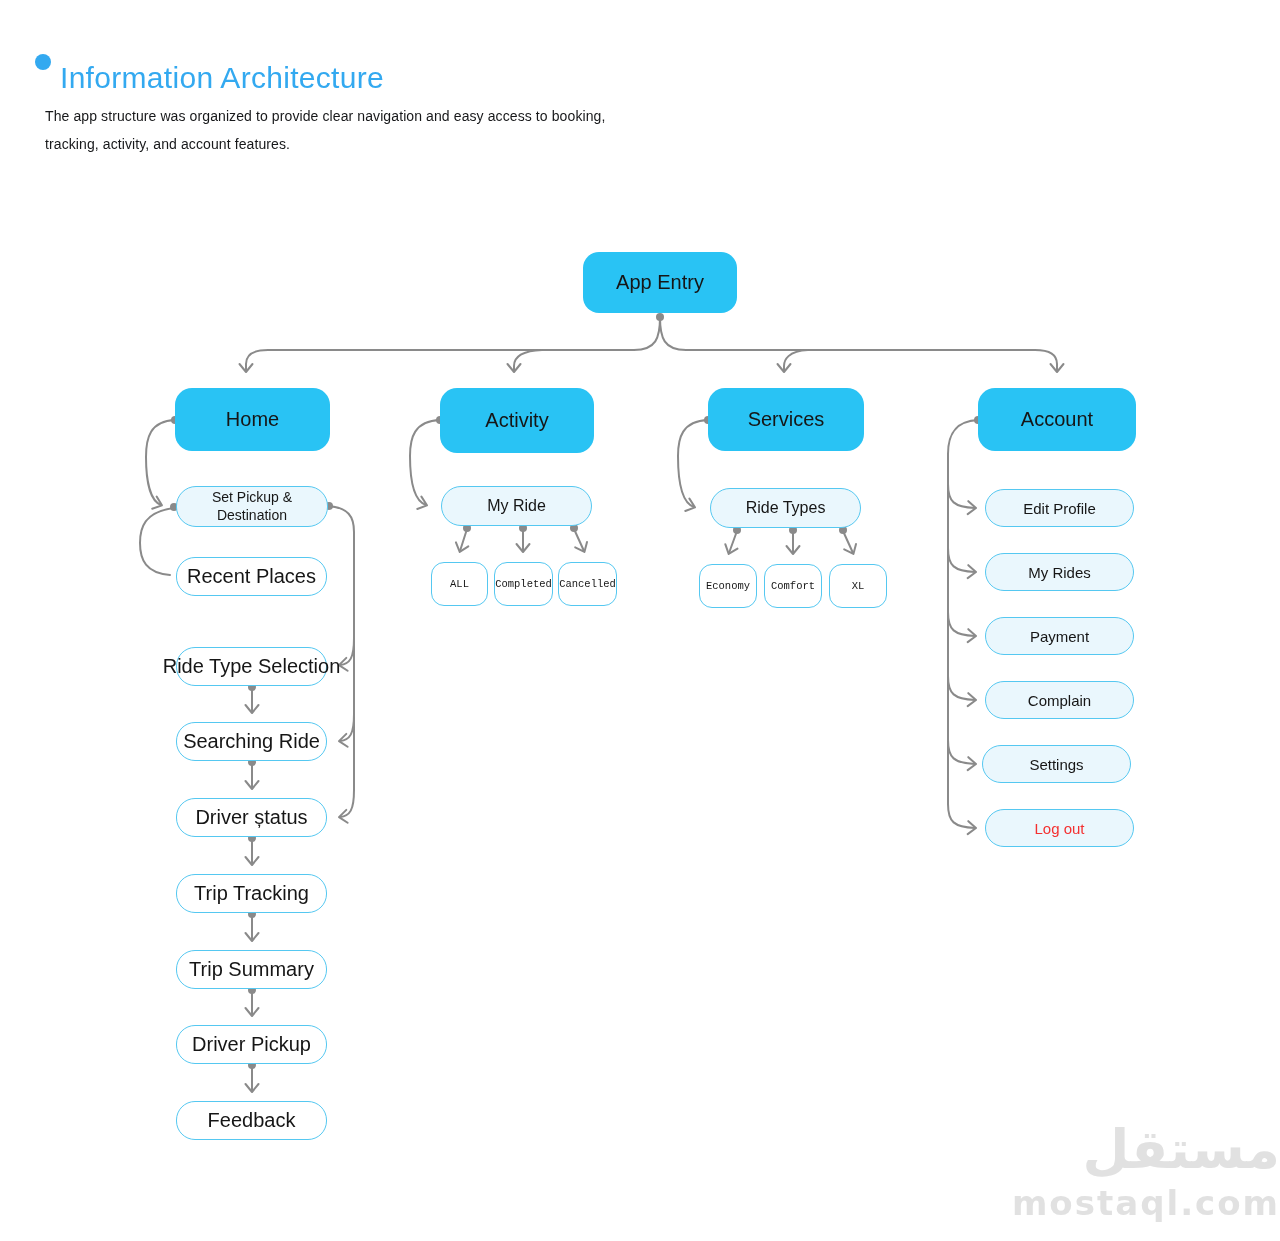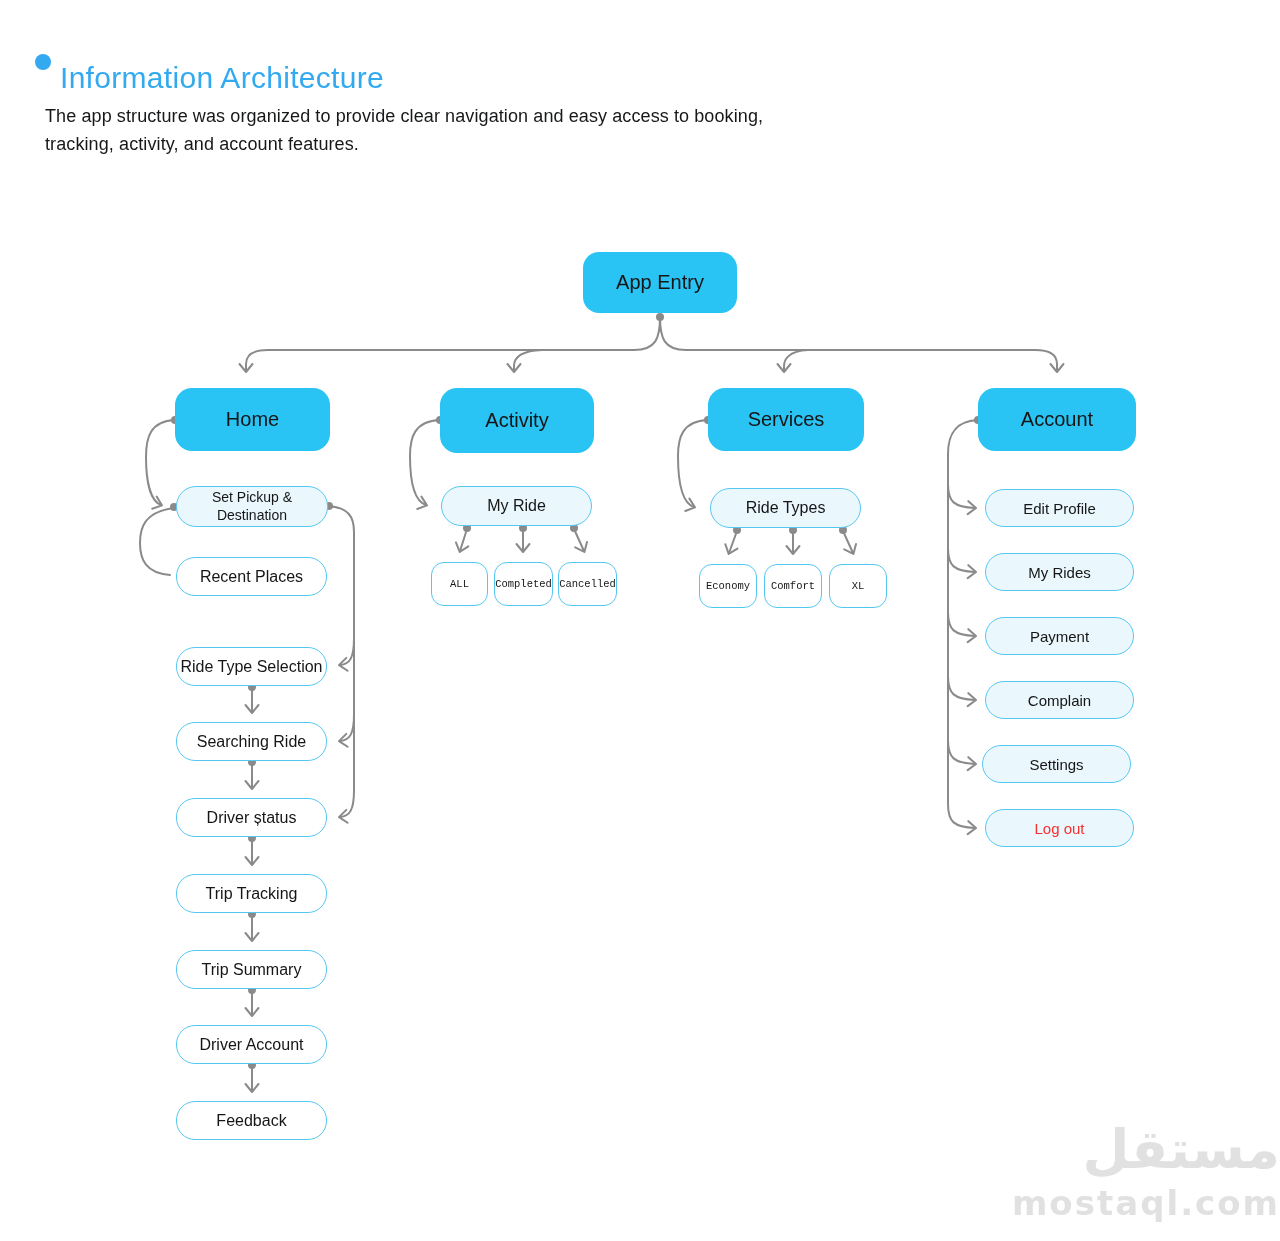--- a/index.html
+++ b/index.html
@@ -20,40 +20,40 @@
   
   .bullet{
     position:absolute;left:35px;top:54px;width:16px;height:16px;border-radius:50%;
     background:var(--accent-blue);
   }
   .page-title{
     position:absolute;left:60px;top:41px;font-size:30px;font-weight:500;
     color:var(--accent-blue);letter-spacing:.3px;white-space:nowrap;
   }
   .subtitle{
-    position:absolute;left:45px;top:102px;font-size:18px;line-height:28px;
+    position:absolute;left:45px;top:102px;font-size:14px;line-height:28px;
     color:var(--text-dark);letter-spacing:.1px;
   }
   
   .node{
     position:absolute;display:flex;align-items:center;justify-content:center;
     text-align:center;box-sizing:border-box;color:#161616;white-space:nowrap;
   }
   .node-main{
     background:var(--node-blue);border-radius:17px;font-size:20px;
   }
   .node-light{
     background:var(--node-light-fill);border:1.5px solid var(--node-border);
     border-radius:20px;
   }
   .node-white{
     background:#ffffff;border:1.5px solid var(--node-border);border-radius:19px;
   }
   .fs-mid{font-size:16px;}
-  .fs-col{font-size:16px;}
+  .fs-col{font-size:20px;}
   .fs-acc{font-size:15px;}
   .node-small{
     background:#ffffff;border:1.5px solid var(--node-border);border-radius:13px;
     font-size:10.5px;
     font-family:Liberation Mono, monospace;
   }
   .two-line{line-height:1.25;font-size:14px;white-space:nowrap;}
   .logout{color:var(--logout-red);}
   
   svg.connectors{position:absolute;left:0;top:0;pointer-events:none;}
@@ -152,21 +152,21 @@
       <span>Set Pickup &amp;</span><br>
       <span>Destination</span>
     </div>
   </div>
   <div class="node node-white fs-col" style="left:176px;top:557px;width:151px;height:39px;">Recent Places</div>
   <div class="node node-white fs-col" style="left:176px;top:647px;width:151px;height:39px;">Ride Type Selection</div>
   <div class="node node-white fs-col" style="left:176px;top:722px;width:151px;height:39px;">Searching Ride</div>
   <div class="node node-white fs-col" style="left:176px;top:798px;width:151px;height:39px;">Driver ștatus</div>
   <div class="node node-white fs-col" style="left:176px;top:874px;width:151px;height:39px;">Trip Tracking</div>
   <div class="node node-white fs-col" style="left:176px;top:950px;width:151px;height:39px;">Trip Summary</div>
-  <div class="node node-white fs-col" style="left:176px;top:1025px;width:151px;height:39px;">Driver Account</div>
+  <div class="node node-white fs-col" style="left:176px;top:1025px;width:151px;height:39px;">Driver Pickup</div>
   <div class="node node-white fs-col" style="left:176px;top:1101px;width:151px;height:39px;">Feedback</div>
 
   <div class="node node-light fs-mid" style="left:441px;top:486px;width:151px;height:40px;">My Ride</div>
   <div class="node node-small" style="left:431px;top:562px;width:57px;height:44px;">ALL</div>
   <div class="node node-small" style="left:494px;top:562px;width:59px;height:44px;">Completed</div>
   <div class="node node-small" style="left:558px;top:562px;width:59px;height:44px;">Cancelled</div>
 
   <div class="node node-light fs-mid" style="left:710px;top:488px;width:151px;height:40px;">Ride Types</div>
   <div class="node node-small" style="left:699px;top:564px;width:58px;height:44px;">Economy</div>
   <div class="node node-small" style="left:764px;top:564px;width:58px;height:44px;">Comfort</div>

